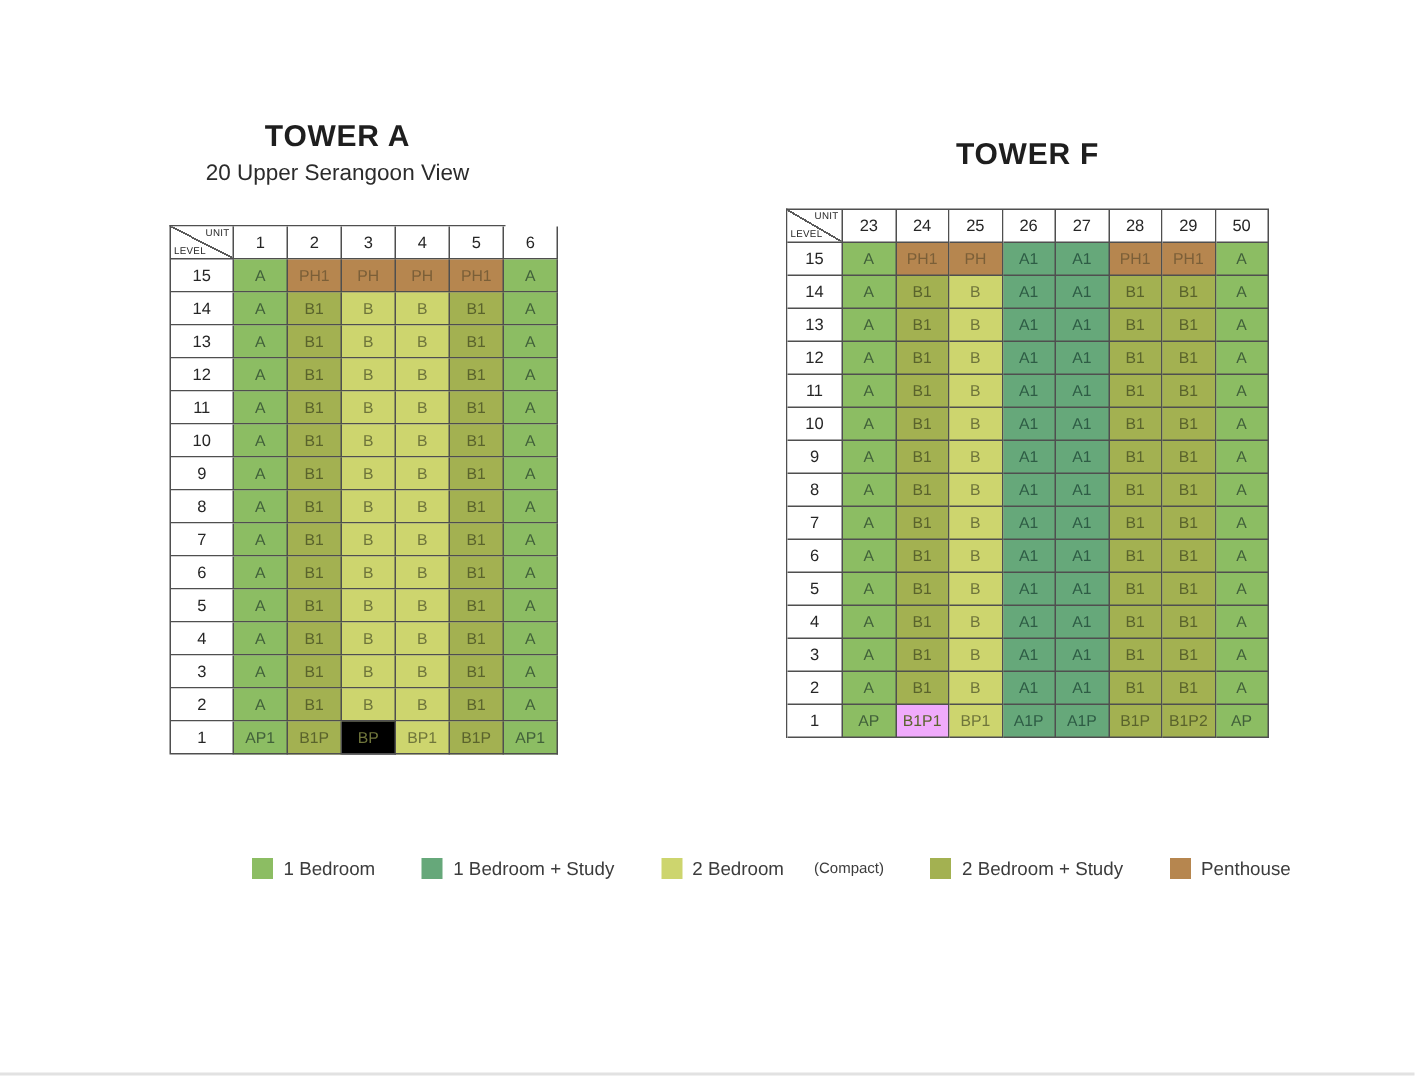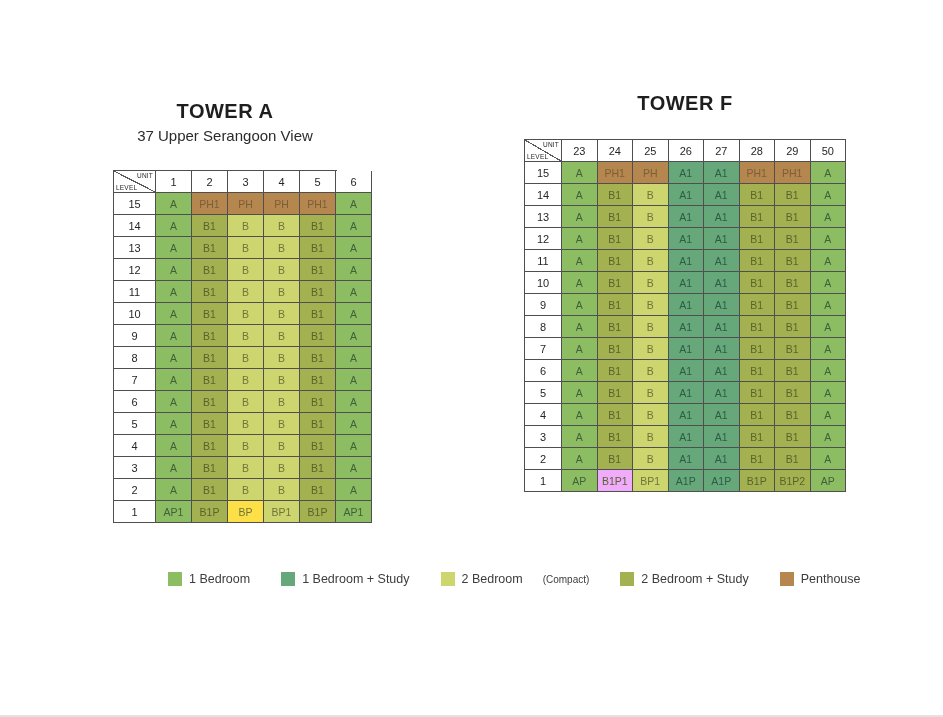--- a/index.html
+++ b/index.html
@@ -3,21 +3,21 @@
 <meta charset="utf-8">
 <style>
   html,body{margin:0;padding:0;}
   body{
     width:943px;height:717px;position:relative;overflow:hidden;
     background:#ffffff;
     font-family:"Liberation Sans", sans-serif;
     -webkit-font-smoothing:antialiased;
   }
   .tower{position:absolute;}
-  #tower-a{left:113px;top:100px;width:224px;}
+  #tower-a{left:113px;top:80px;width:224px;}
   #tower-f{left:524px;top:92px;width:322px;}
   .tower-title{
     text-align:center;font-size:20px;line-height:22px;font-weight:bold;
     color:#1e1e1e;letter-spacing:0.5px;
   }
   .tower-subtitle{
     text-align:center;font-size:15px;line-height:18px;color:#2b2b2b;margin-top:5px;
   }
   .stack-table{
     display:grid;margin-top:25px;
@@ -52,21 +52,21 @@
   .legend-swatch{width:14px;height:14px;flex:0 0 14px;}
   .legend-label{font-size:12.5px;color:#3c3c3c;margin-left:7px;white-space:nowrap;}
   .legend-note{font-size:10px;color:#3c3c3c;margin-left:20px;white-space:nowrap;}
   .scan-edge{position:absolute;left:0;bottom:0;width:943px;height:2px;background:#e2e2e2;}
 </style>
 </head>
 <body>
 
 <section class="tower" id="tower-a">
   <div class="tower-title">TOWER A</div>
-  <div class="tower-subtitle">37 Upper Serangoon View</div>
+  <div class="tower-subtitle">20 Upper Serangoon View</div>
   <div class="stack-table" data-tower-table="0">
       <div class="cell corner">
         <div class="corner-top">UNIT</div>
         <div class="corner-bottom">LEVEL</div>
       </div>
       <div class="cell head">1</div>
       <div class="cell head">2</div>
       <div class="cell head">3</div>
       <div class="cell head">4</div>
       <div class="cell head">5</div>
@@ -165,21 +165,21 @@
       <div class="cell level">2</div>
       <div class="cell unit" style="background: rgb(140, 189, 99); color: rgb(65, 96, 58);">A</div>
       <div class="cell unit" style="background: rgb(163, 177, 81); color: rgb(90, 99, 44);">B1</div>
       <div class="cell unit" style="background: rgb(205, 213, 110); color: rgb(111, 117, 59);">B</div>
       <div class="cell unit" style="background: rgb(205, 213, 110); color: rgb(111, 117, 59);">B</div>
       <div class="cell unit" style="background: rgb(163, 177, 81); color: rgb(90, 99, 44);">B1</div>
       <div class="cell unit" style="background: rgb(140, 189, 99); color: rgb(65, 96, 58);">A</div>
       <div class="cell level">1</div>
       <div class="cell unit" style="background: rgb(140, 189, 99); color: rgb(65, 96, 58);">AP1</div>
       <div class="cell unit" style="background: rgb(163, 177, 81); color: rgb(90, 99, 44);">B1P</div>
-      <div class="cell unit" style="background: #fde047; color: rgb(111, 117, 59);">BP</div>
+      <div class="cell unit" style="background: #000000; color: rgb(111, 117, 59);">BP</div>
       <div class="cell unit" style="background: rgb(205, 213, 110); color: rgb(111, 117, 59);">BP1</div>
       <div class="cell unit" style="background: rgb(163, 177, 81); color: rgb(90, 99, 44);">B1P</div>
       <div class="cell unit" style="background: rgb(140, 189, 99); color: rgb(65, 96, 58);">AP1</div>
     </div>
 </section>
 
 <section class="tower" id="tower-f">
   <div class="tower-title">TOWER F</div>
   <div class="stack-table" data-tower-table="1">
       <div class="cell corner">

